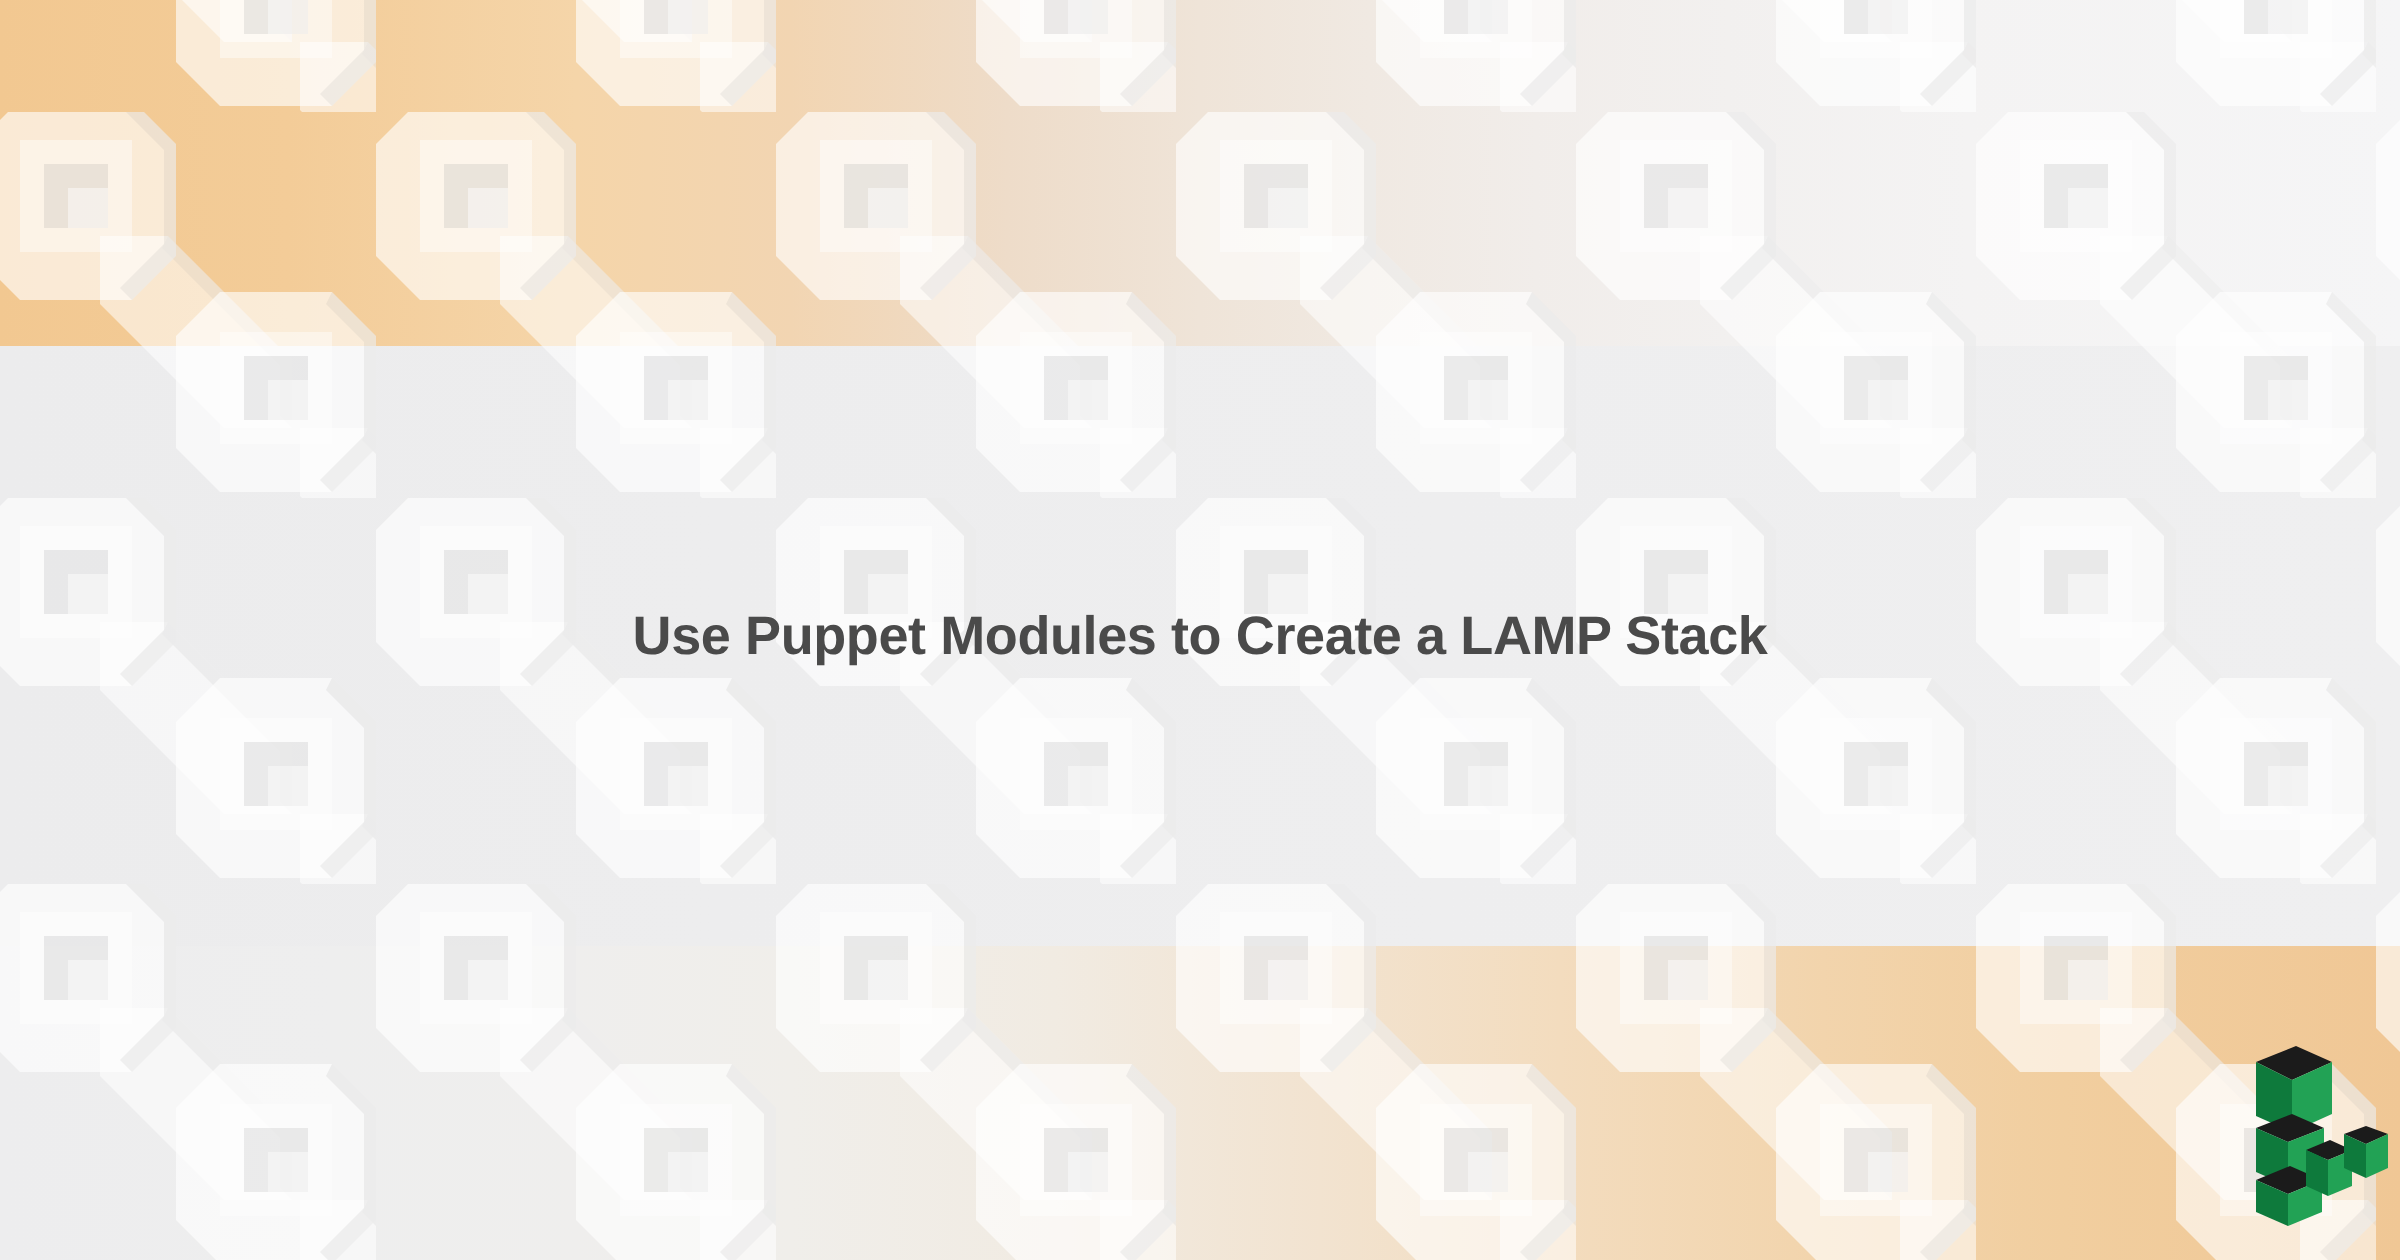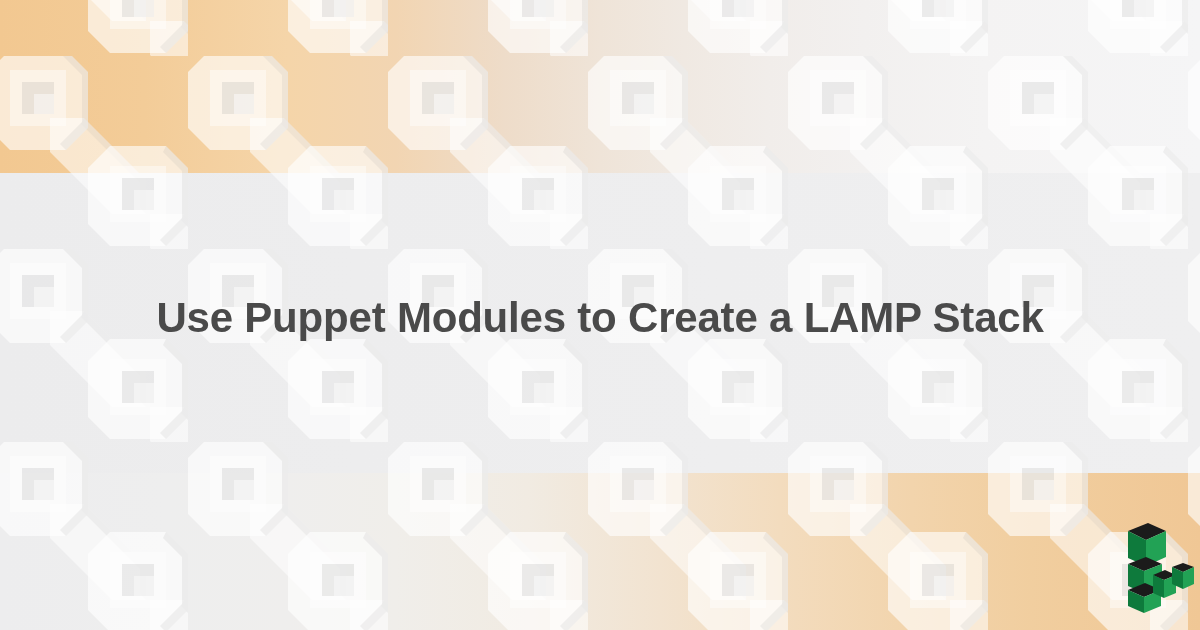--- a/index.html
+++ b/index.html
@@ -72,21 +72,21 @@
   }
   .pattern svg { display: block; width: 1200px; height: 630px; }
 
   
   .headline {
     position: absolute;
     left: 0;
     right: 0;
     top: 292px;
     text-align: center;
-    font-size: 42px;
+    font-size: 27px;
     font-weight: bold;
     letter-spacing: -0.2px;
     color: #4A4A4A;
     line-height: 52px;
     white-space: nowrap;
   }
 
   
   .logo {
     position: absolute;

